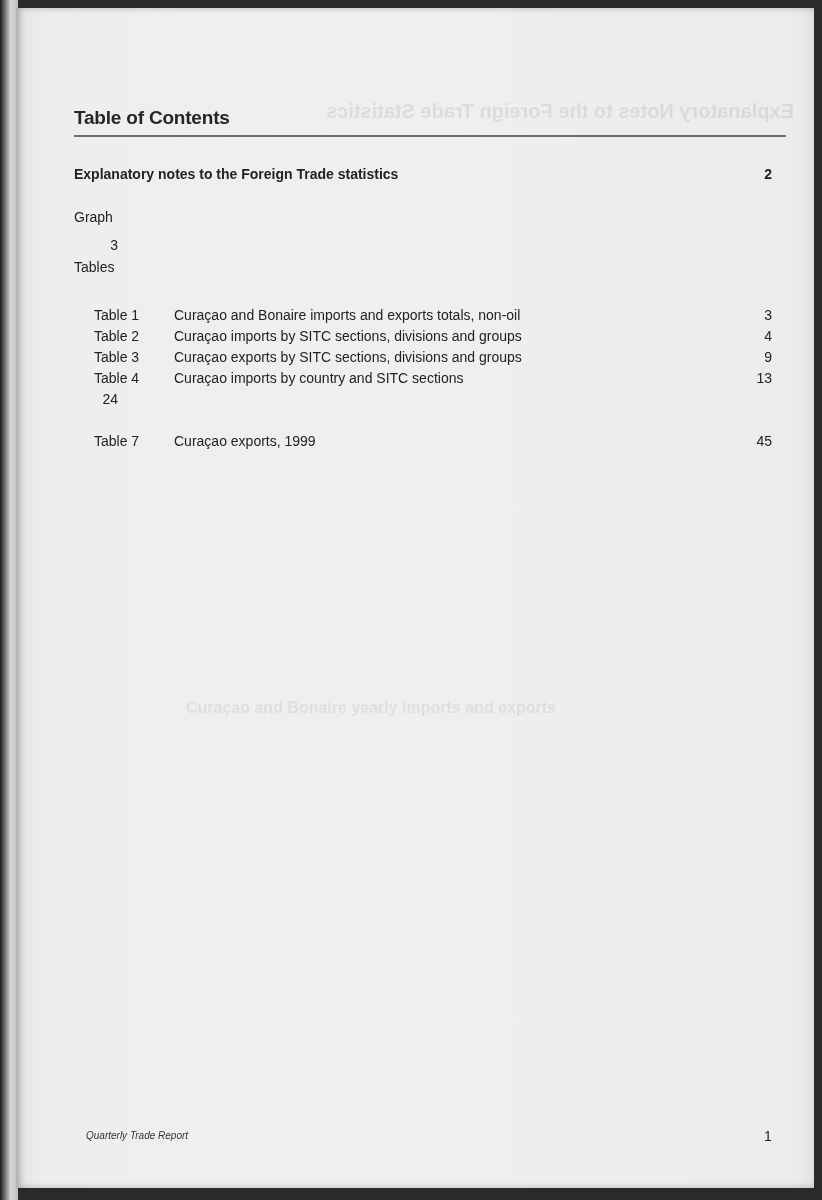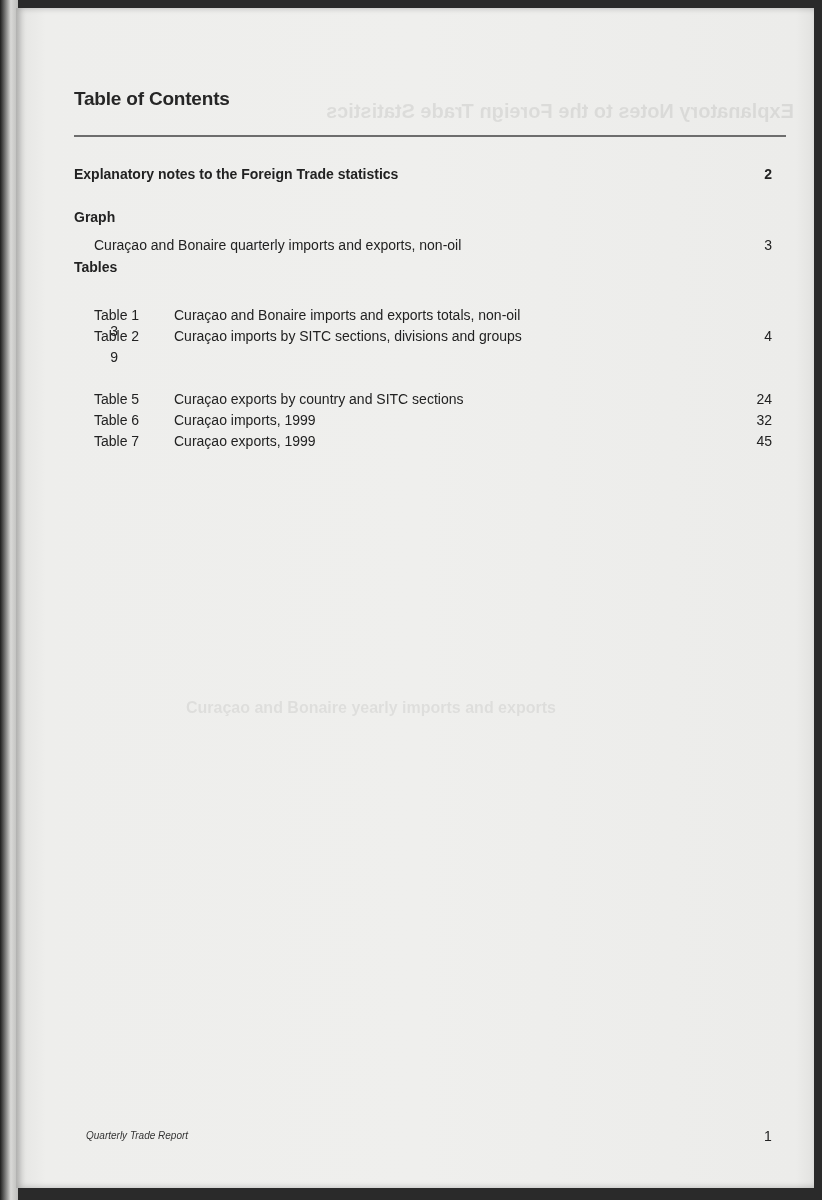--- a/index.html
+++ b/index.html
@@ -24,38 +24,38 @@
     position: absolute; color: rgba(0,0,0,0.07);
     font-size: 13px; line-height: 19px;
     pointer-events: none; user-select: none;
   }
   .ghost-title {
     position: absolute; left: 310px; top: 92px;
     font-size: 20px; font-weight: bold; color: rgba(0,0,0,0.08);
     transform: scaleX(-1);
   }
   .title {
-    position: absolute; left: 58px; top: 80px;
+    position: absolute; left: 58px; top: 99px;
     font-size: 19px; font-weight: bold; color: #262626;
     letter-spacing: -0.2px;
   }
   .rule {
     position: absolute; left: 58px; top: 127px;
     width: 712px; height: 2px; background: #6d6d6d;
   }
   .entry {
     position: absolute; left: 58px; width: 698px;
     font-size: 14px; color: #222;
     display: flex; justify-content: space-between; align-items: baseline;
   }
   .entry.main { font-weight: bold; font-size: 14px; }
   .entry.sub { left: 78px; width: 678px; }
   .section-head {
     position: absolute; left: 58px;
-    font-size: 14px; font-weight: bold; color: #222;
+    font-size: 14px; font-weight: normal; color: #222;
   }
   .tbl-label { display: inline-block; width: 80px; }
   .pg { text-align: right; min-width: 24px; }
   .footer-left {
     position: absolute; left: 58px; top: 1122px;
     font-size: 10px; font-style: italic; color: #333; margin-left: 12px;
   }
   .footer-right {
     position: absolute; left: 748px; top: 1120px;
     font-size: 14px; color: #222;
@@ -74,44 +74,43 @@
   <div class="title">Table of Contents</div>
   <div class="rule"></div>
 
   <div class="entry main" style="top:158px;">
     <span>Explanatory notes to the Foreign Trade statistics</span>
     <span class="pg">2</span>
   </div>
 
   <div class="section-head" style="top:201px;">Graph</div>
   <div class="entry sub" style="top:229px;">
-    <span>Curaçao and Bonaire quarterly imports and exports, non-oil</span>
     <span class="pg">3</span>
   </div>
 
   <div class="section-head" style="top:251px;">Tables</div>
 
-  <div class="entry sub" style="top:299px;flex-direction:column;">
+  <div class="entry sub" style="top:299px;">
     <span><span class="tbl-label">Table 1</span><span>Curaçao and Bonaire imports and exports totals, non-oil</span></span>
     <span class="pg">3</span>
   </div>
   <div class="entry sub" style="top:320px;align-items:flex-end;">
     <span><span class="tbl-label">Table 2</span><span>Curaçao imports by SITC sections, divisions and groups</span></span>
     <span class="pg">4</span>
   </div>
   <div class="entry sub" style="top:341px;">
+    <span><span class="tbl-label">Table 3</span><span>Curaçao exports by SITC sections, divisions and groups</span></span>
     <span class="pg">9</span>
   </div>
+  <div class="entry sub" style="top:362px;">
+    <span><span class="tbl-label">Table 4</span><span>Curaçao imports by country and SITC sections</span></span>
+    <span class="pg">13</span>
+  </div>
   <div class="entry sub" style="top:383px;">
-    <span><span class="tbl-label">Table 5</span><span>Curaçao exports by country and SITC sections</span></span>
     <span class="pg">24</span>
-  </div>
-  <div class="entry sub" style="top:404px;">
-    <span><span class="tbl-label">Table 6</span><span>Curaçao imports, 1999</span></span>
-    <span class="pg">32</span>
   </div>
   <div class="entry sub" style="top:425px;align-items:flex-end;">
     <span><span class="tbl-label">Table 7</span><span>Curaçao exports, 1999</span></span>
     <span class="pg">45</span>
   </div>
 
   <div class="footer-left">Quarterly Trade Report</div>
   <div class="footer-right">1</div>
 </div>
 

